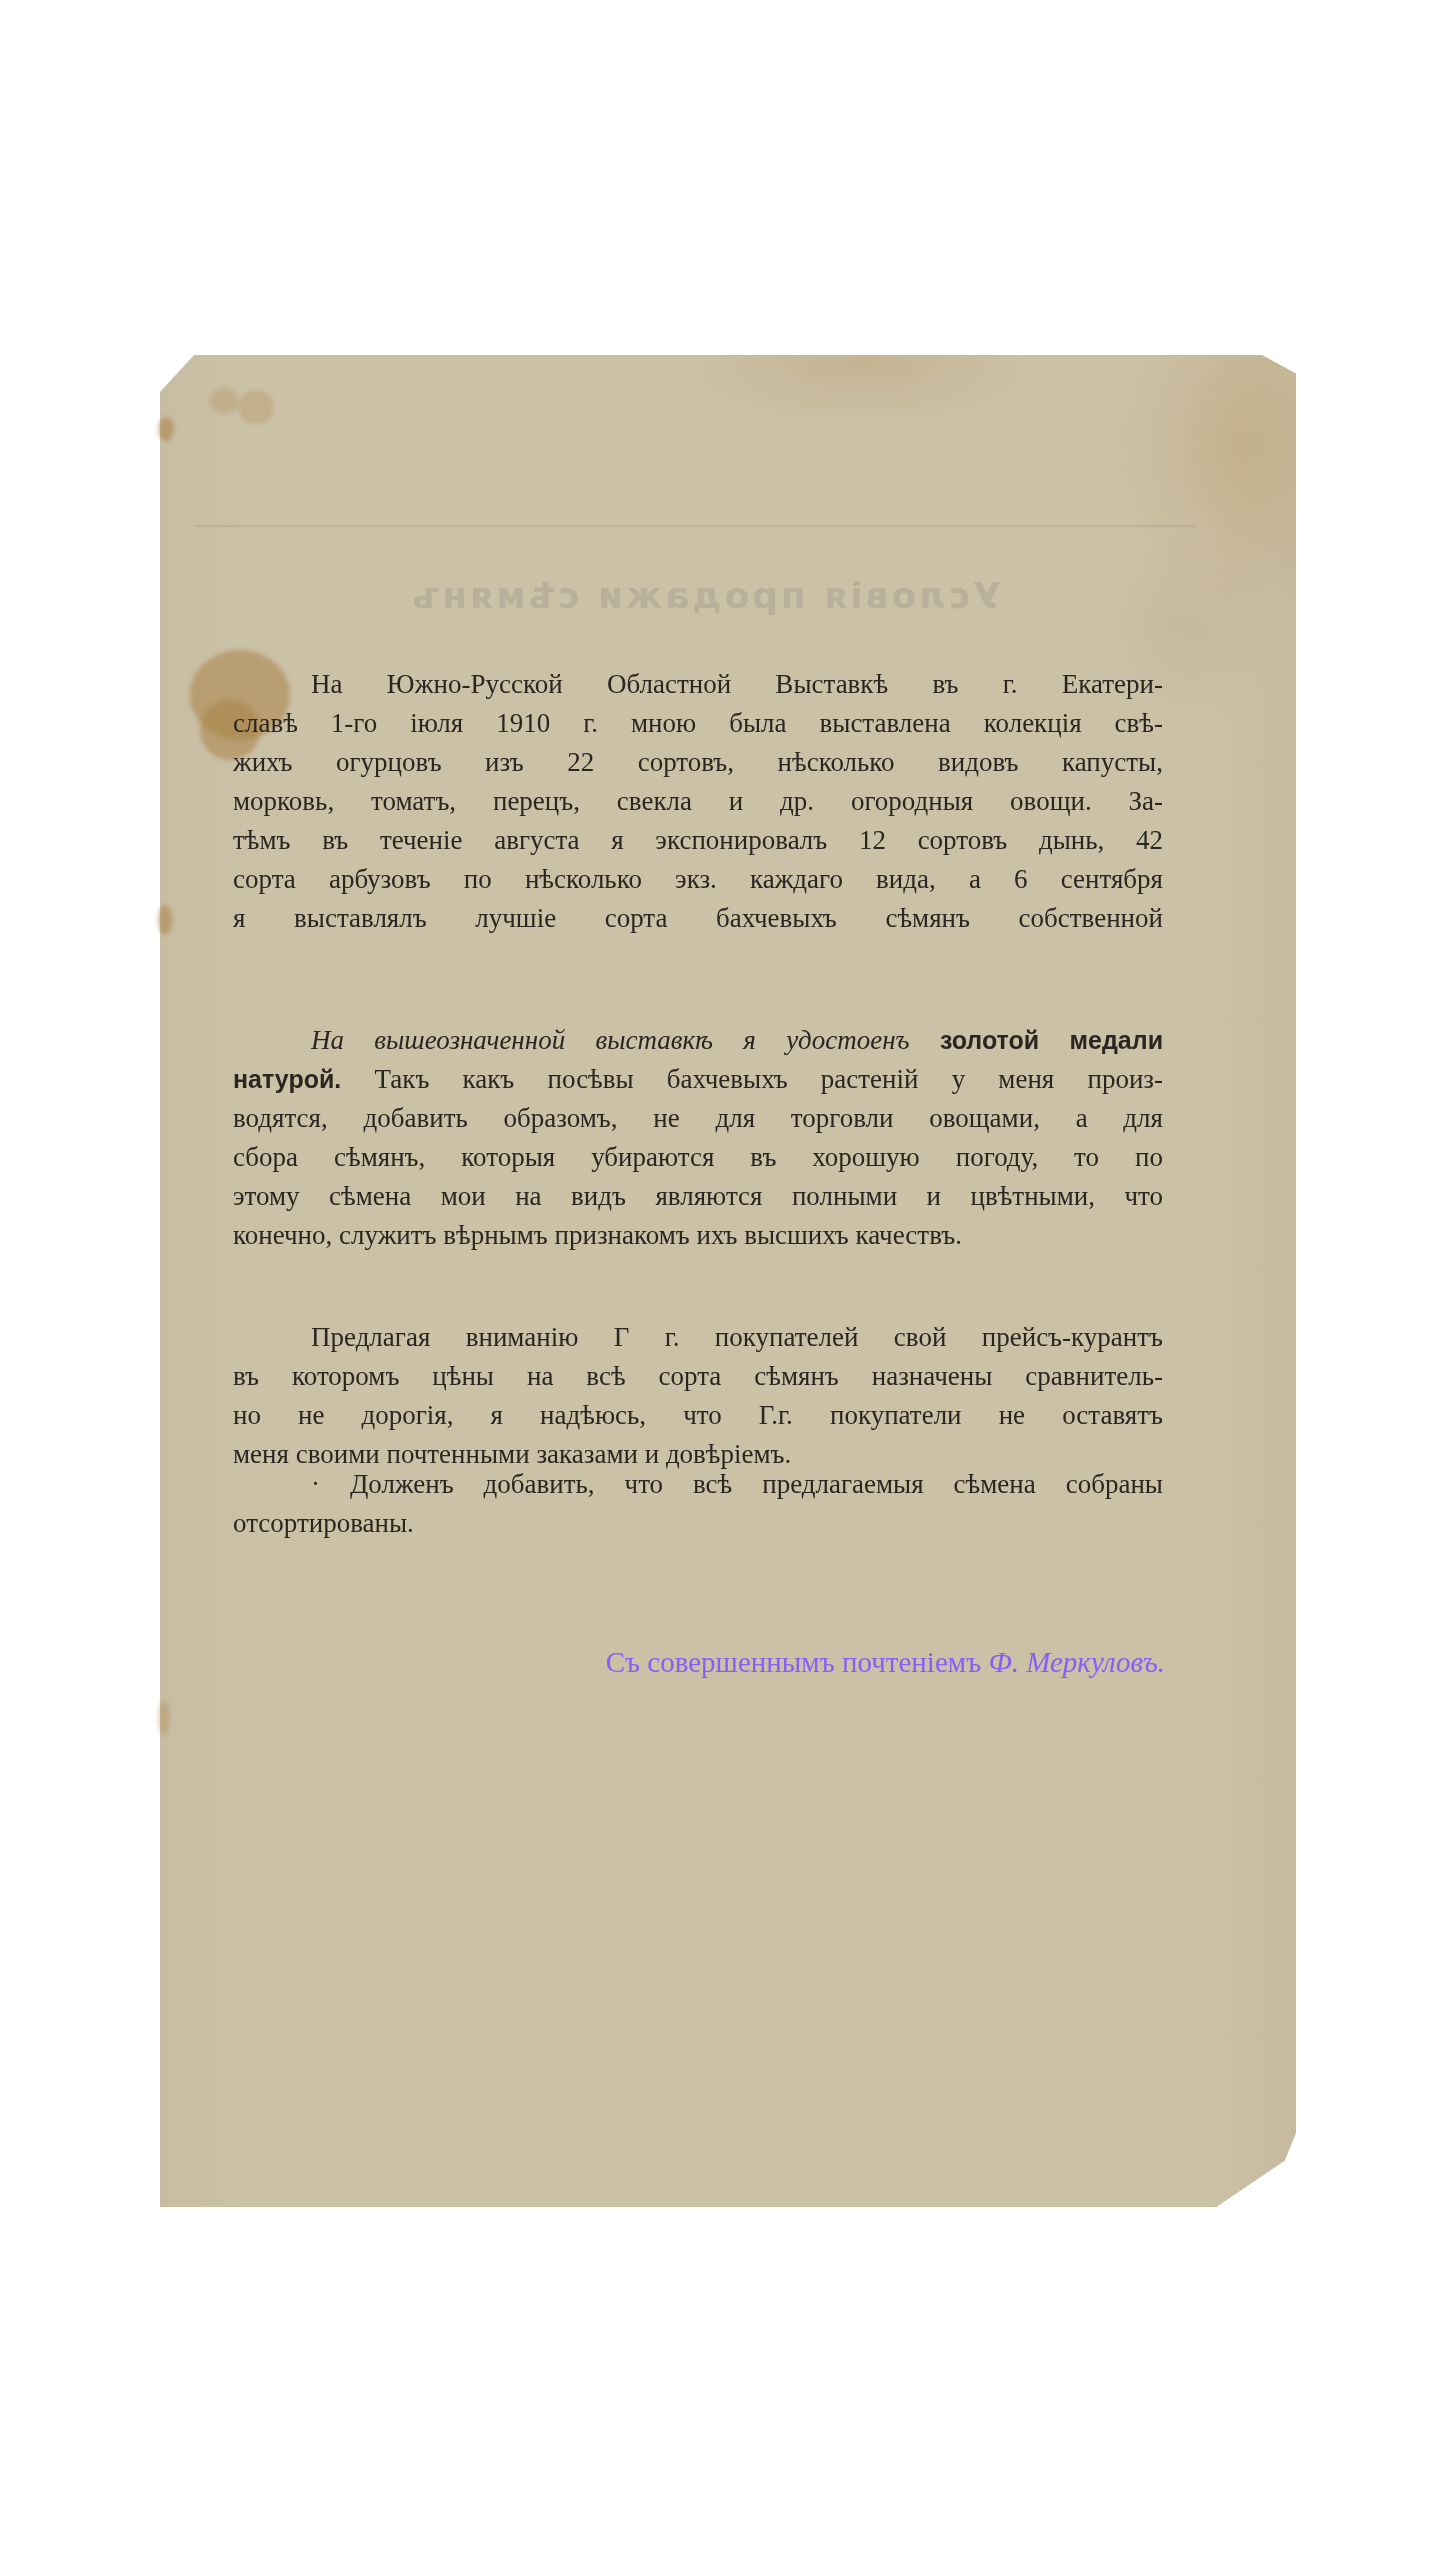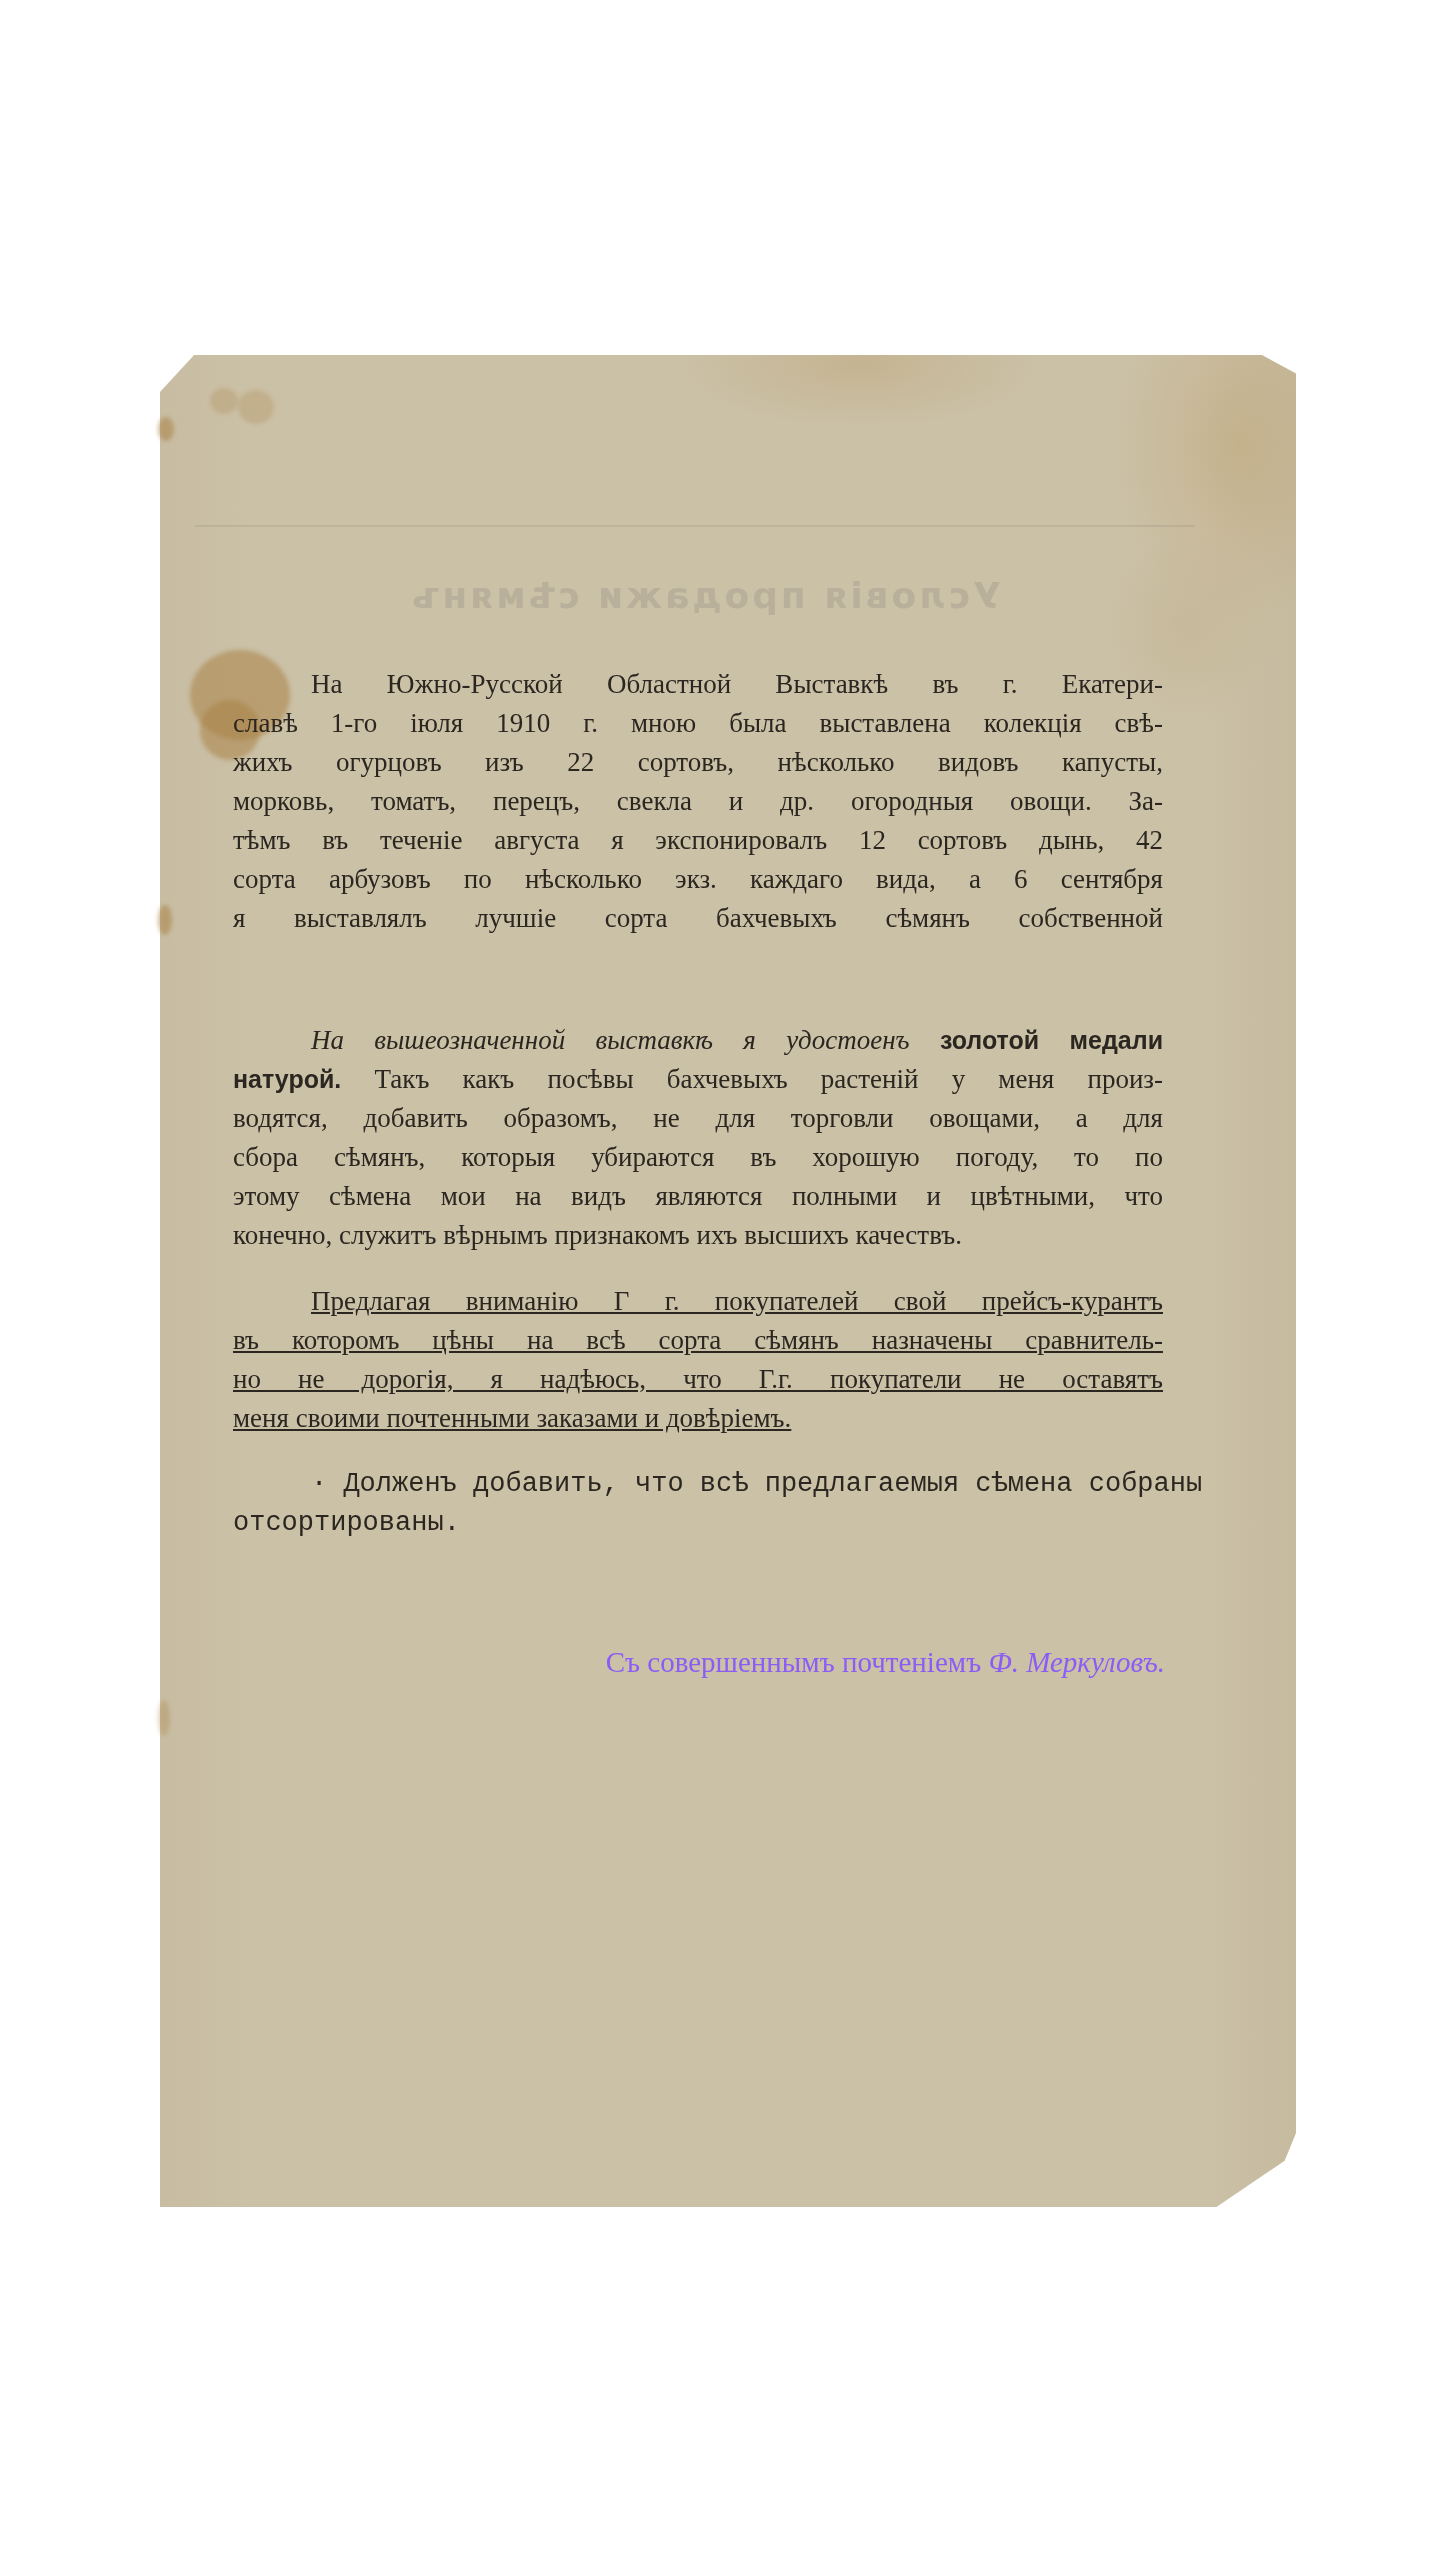--- a/index.html
+++ b/index.html
@@ -125,28 +125,28 @@
 
 <div class="text" style="top:1021px;">
   <span class="line ind"><span class="it">На вышеозначенной выставкѣ я удостоенъ</span> <span class="bold">золотой медали</span></span>
   <span class="line"><span class="bold">натурой.</span><span> Такъ какъ посѣвы бахчевыхъ растеній у меня произ-</span></span>
   <span class="line">водятся, добавить образомъ, не для торговли овощами, а для</span>
   <span class="line">сбора сѣмянъ, которыя убираются въ хорошую погоду, то по</span>
   <span class="line">этому сѣмена мои на видъ являются полными и цвѣтными, что</span>
   <span class="line last">конечно, служитъ вѣрнымъ признакомъ ихъ высшихъ качествъ.</span>
 </div>
 
-<div class="text" style="top:1282px;text-decoration:underline;">
+<div class="text" style="top:1318px;">
   <span class="line ind">Предлагая вниманію Г г. покупателей свой прейсъ-курантъ</span>
   <span class="line">въ которомъ цѣны на всѣ сорта сѣмянъ назначены сравнитель-</span>
   <span class="line">но не дорогія, я надѣюсь, что Г.г. покупатели не оставятъ</span>
   <span class="line last">меня своими почтенными заказами и довѣріемъ.</span>
 </div>
 
-<div class="text" style="top:1465px;font-family:Liberation Mono, monospace;">
+<div class="text" style="top:1465px;">
   <span class="line ind">· Долженъ добавить, что всѣ предлагаемыя сѣмена собраны</span>
   <span class="line last">отсортированы.</span>
 </div>
 
 <div class="signature">
   <span>Съ совершеннымъ почтеніемъ</span>
   <span class="it">Ф. Меркуловъ.</span>
 </div>
 
 </body></html>

